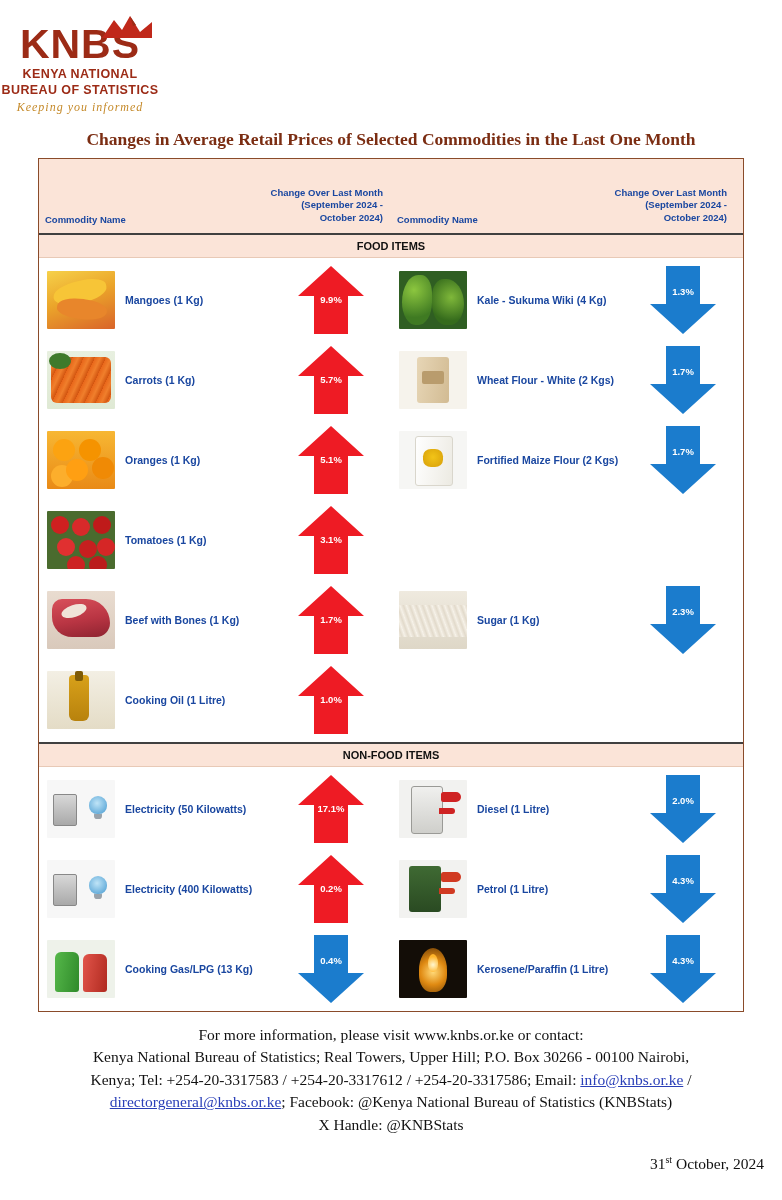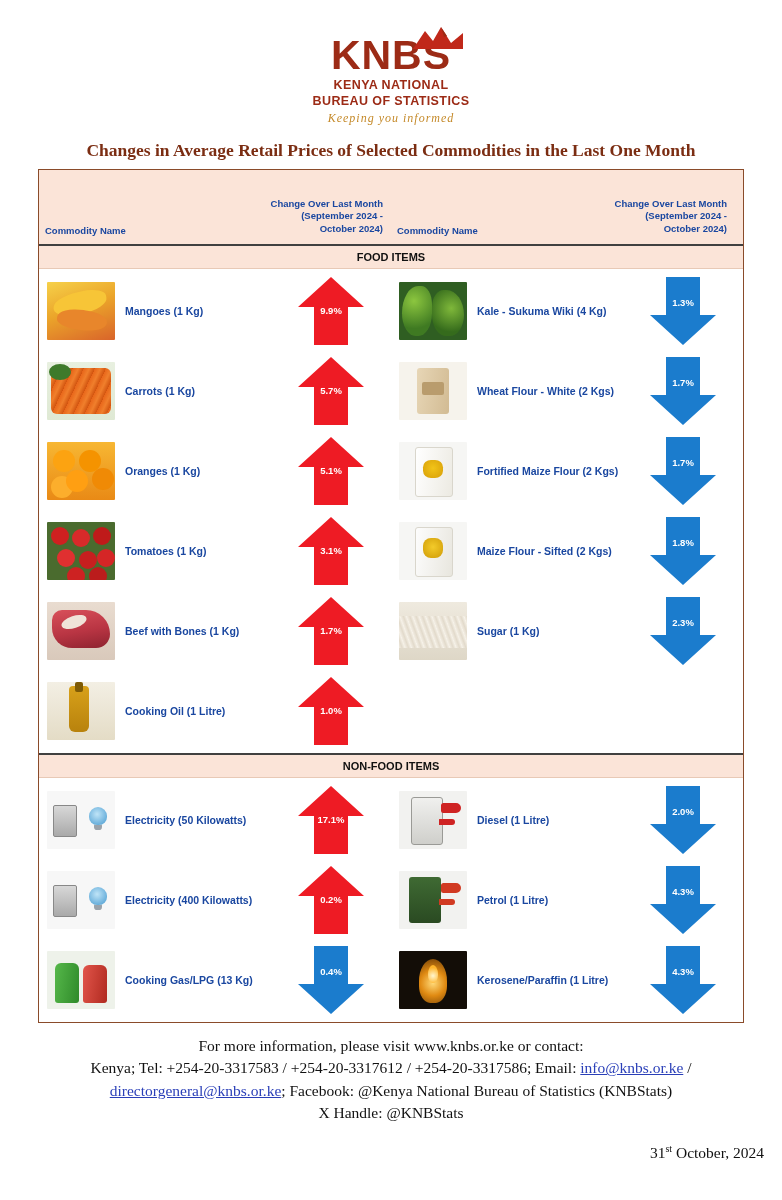--- a/index.html
+++ b/index.html
@@ -13,22 +13,22 @@
     position: relative;
     width: 782px; height: 1200px;
     background: #fff;
     overflow: hidden;
   }
 
   
   .logo-wrap {
     width: 100%;
     display: flex;
-    justify-content: center;
-    padding-top: 35px;
+    justify-content: flex-start;
+    padding-top: 24px;
   }
   .logo {
     position: relative;
     width: 160px;
     text-align: center;
     line-height: 1;
   }
   .logo-mark {
     position: absolute;
     right: 6px; top: -10px;
@@ -426,34 +426,20 @@
           <div class="label">Tomatoes (1 Kg)</div>
           <div class="arrow-cell">
             <div class="arrow up">
               <svg width="74" height="72" viewBox="0 0 74 72">
                   <path d="M37 2 L70 32 L54 32 L54 70 L20 70 L20 32 L4 32 Z" fill="#ee1b24"></path>
                 </svg>
               <div class="pct">3.1%</div>
             </div>
           </div>
         </div>
-        <div class="half">
-          <div class="thumb">
-              <div class="img maizesift"></div>
-            </div>
-          <div class="label">Maize Flour - Sifted (2 Kgs)</div>
-          <div class="arrow-cell">
-            <div class="arrow down">
-              <svg width="74" height="72" viewBox="0 0 74 72">
-                  <path d="M37 70 L70 40 L54 40 L54 2 L20 2 L20 40 L4 40 Z" fill="#1b7ccd"></path>
-                </svg>
-              <div class="pct">1.8%</div>
-            </div>
-          </div>
-        </div>
       </div>
 
       <div class="row">
         <div class="half">
           <div class="thumb">
               <div class="img beef"></div>
             </div>
           <div class="label">Beef with Bones (1 Kg)</div>
           <div class="arrow-cell">
             <div class="arrow up">
@@ -599,20 +585,21 @@
             </div>
           </div>
         </div>
       </div>
 
     </div>
   </div>
 
   <div class="footer">
     <div>For more information, please visit www.knbs.or.ke or contact:</div>
+    <div>Kenya National Bureau of Statistics; Real Towers, Upper Hill; P.O. Box 30266 - 00100 Nairobi,</div>
     <div>
       <span>Kenya; Tel: +254-20-3317583 / +254-20-3317612 / +254-20-3317586; Email: </span><span class="link">info@knbs.or.ke</span><span> /</span>
     </div>
     <div>
       <span class="link">directorgeneral@knbs.or.ke</span><span>; Facebook: @Kenya National Bureau of Statistics (KNBStats)</span>
     </div>
     <div>X Handle: @KNBStats</div>
   </div>
 
   <div class="date-line">

